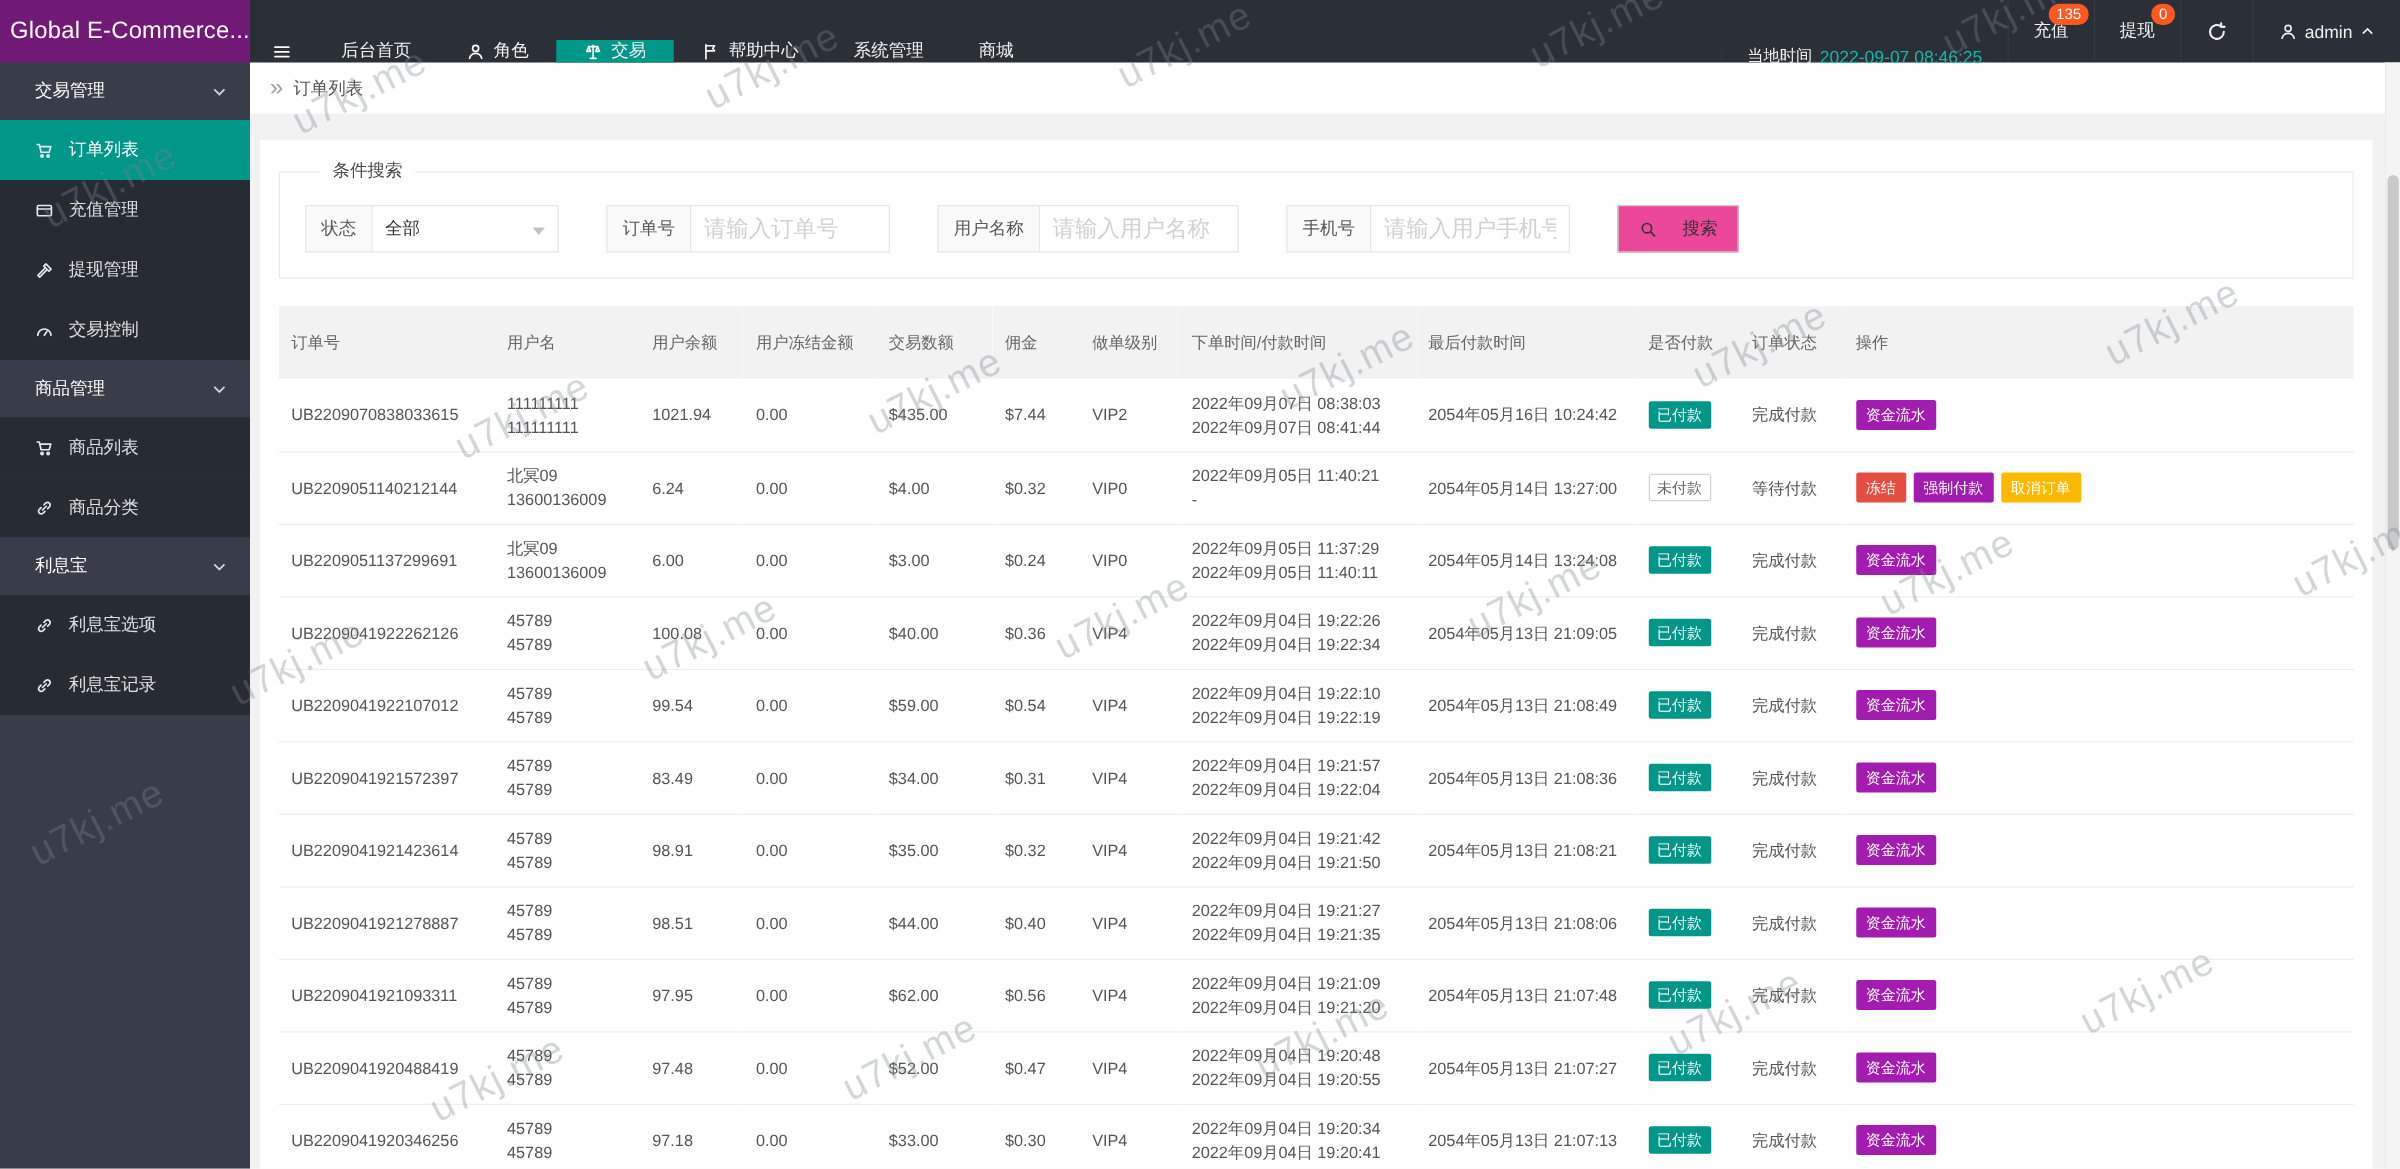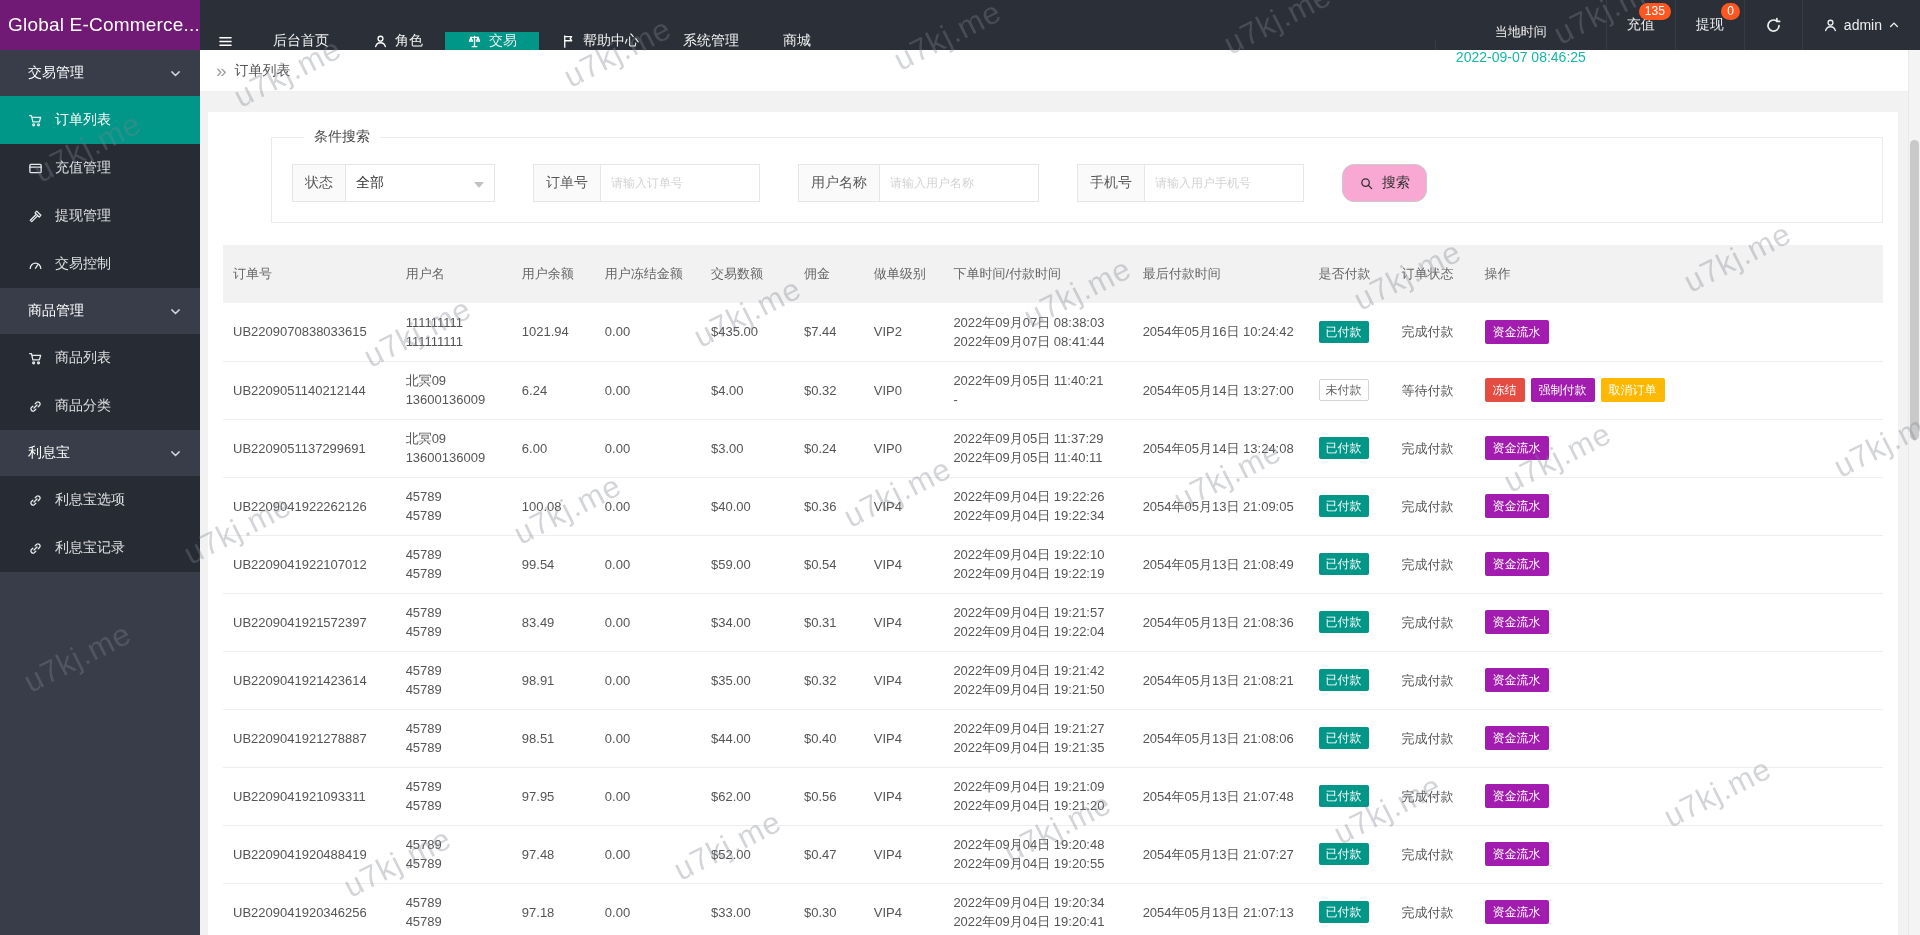--- a/index.html
+++ b/index.html
@@ -19,21 +19,21 @@
   .nav { display:flex; align-items:stretch; }
   .nav-item { display:flex; align-items:center; gap:7px; padding:0 22px;
     color:#f2f2f2; font-size:14px; cursor:pointer;margin-top:32px; }
   .nav-item.hamb { padding:0 18px; }
   .nav-item.active { background:#009688; }
   .nav-item .icon { color:#fff; }
   .top-right { margin-left:auto; display:flex; align-items:stretch; }
   .tr-item { position:relative; display:flex; align-items:center; gap:6px;
     padding:0 20px; color:#eee; font-size:14px;
     border-left:1px solid rgba(255,255,255,.06); cursor:pointer; }
-  .time-block { display:flex; flex-direction:column; align-items:center;
+  .time-block { display:flex; flex-direction:row; align-items:center;
     justify-content:center; line-height:1.5; cursor:default;margin-top:40px; }
   .time-block .tlabel { font-size:13px; color:#f0f0f0; }
   .time-block .tval { font-size:14px; color:#14b8a6; }
   .pill { position:absolute; top:3px; right:4px; background:#ff5722; color:#fff;
     font-size:12px; line-height:17px; height:17px; padding:0 6px;
     border-radius:9px; }
 
   
   .sidebar { position:absolute; left:0; top:50px; width:200px; height:885px;
     background:#393d49; z-index:4; }
@@ -50,39 +50,39 @@
   
   .main { position:absolute; left:200px; top:50px; width:1720px; height:885px; }
   .breadcrumb-bar { height:42px; background:#fff; display:flex; align-items:center;
     padding-left:16px; border-bottom:1px solid #f0f0f0; }
   .crumb-icon { color:#9aa0a6; font-size:19px; margin-right:8px; line-height:1; }
   .crumb-text { color:#555; font-size:14px; }
 
   .card { background:#fff; margin:20px 22px 0 8px; min-height:780px;
     padding:16px 15px 20px; }
 
-  fieldset.search { border:1px solid #ebebeb; padding:14px 20px 20px;margin-left:48px; }
+  fieldset.search { border:1px solid #ebebeb; padding:14px 20px 20px; }
   fieldset.search legend { font-size:14px; color:#4a4a4a; padding:0 10px;
     margin-left:12px; }
   .filters { display:flex; align-items:center; gap:38px; margin-top:4px; }
   .fgroup { display:flex; align-items:stretch; height:38px; }
   .flabel { display:flex; align-items:center; padding:0 12px; background:#fafafa;
     border:1px solid #e6e6e6; border-right:none; color:#595959; font-size:14px;
     white-space:nowrap; }
   .fselect { position:relative; width:150px; border:1px solid #e6e6e6;
     background:#fff; display:flex; align-items:center; padding:0 28px 0 10px;
     font-size:14px; color:#333; cursor:pointer; }
   .fselect .caret { position:absolute; right:10px; top:17px; width:0; height:0;
     border-left:5px solid transparent; border-right:5px solid transparent;
     border-top:6px solid #c2c2c2; }
-  .finput { width:160px; border:1px solid #e6e6e6; padding:0 10px; font-size:12px;
+  .finput { width:160px; border:1px solid #e6e6e6; padding:0 10px; font-size:18px;
     color:#333; outline:none; font-family:inherit; }
   .finput::placeholder { color:#d2d2d2; }
-  .search-btn { display:flex; align-items:center; gap:8px; height:38px;
-    padding:0 16px; background:#f9a8d4; border:1px solid #c9c9c9; border-radius:12px;
+  .search-btn { display:flex; align-items:center; gap:20px; height:38px;
+    padding:0 16px; background:#ec4899; border:1px solid #c9c9c9; border-radius:0;
     font-size:14px; color:#333; cursor:pointer; font-family:inherit; }
   .search-btn .icon { color:#333; }
 
   
   table.grid { width:100%; border-collapse:collapse; margin-top:22px;
     table-layout:fixed; }
   table.grid th { background:#f2f2f2; color:#666; font-weight:400; font-size:13px;
     text-align:left; padding:9px 10px; white-space:nowrap; overflow:hidden; }
   table.grid td { border-bottom:1px solid #eee; font-size:13px; color:#555;
     padding:9px 10px; line-height:19px; vertical-align:middle;

